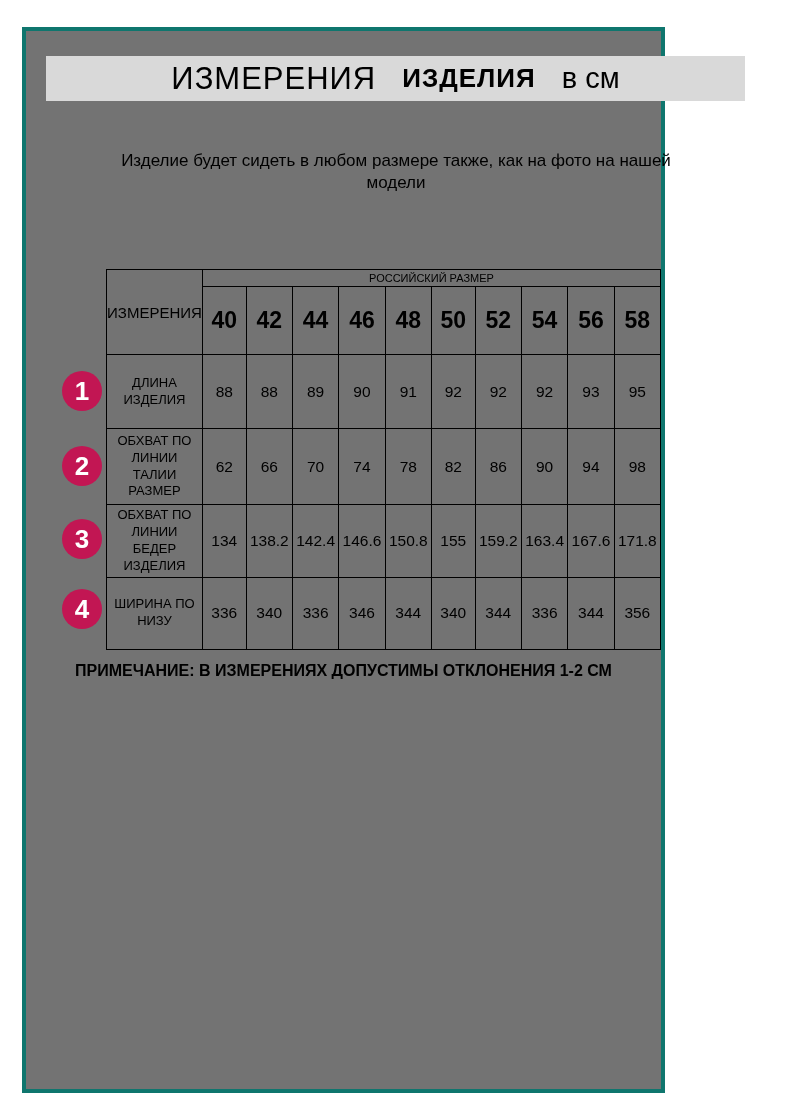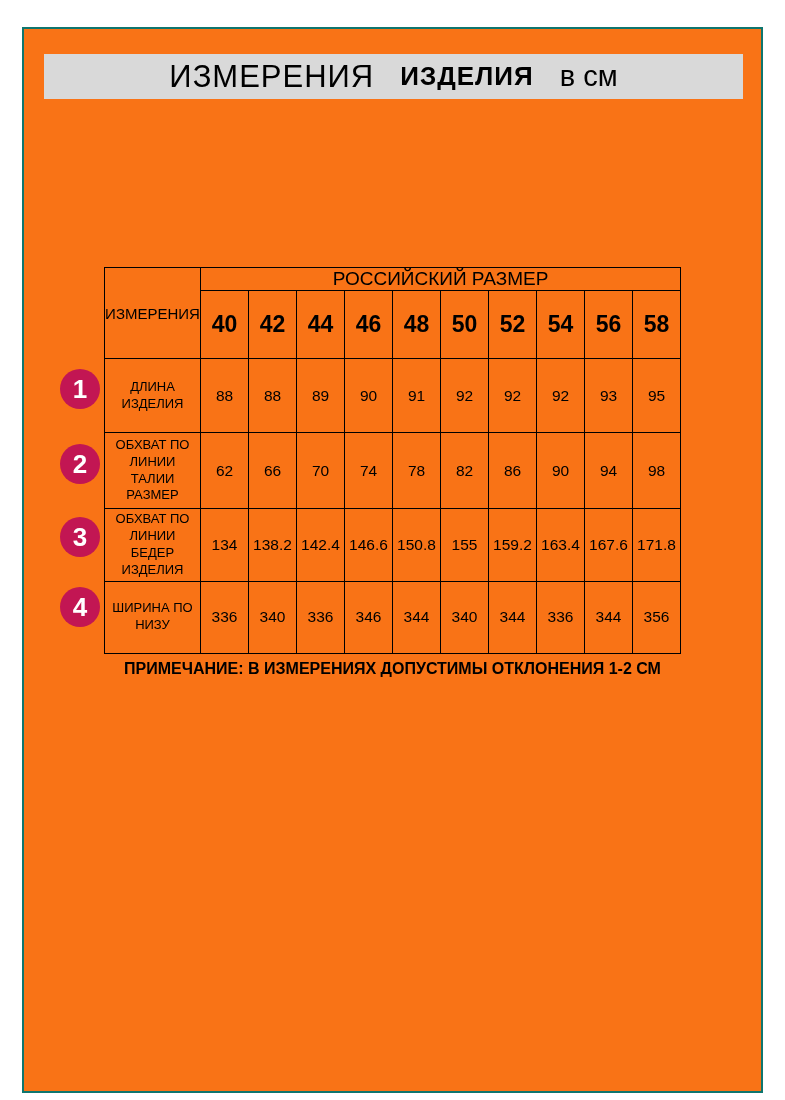--- a/index.html
+++ b/index.html
@@ -3,22 +3,22 @@
 <meta charset="utf-8">
 <style>
   * { margin:0; padding:0; box-sizing:border-box; }
   html,body { background:#ffffff; }
   body {
     width:785px; height:1100px; position:relative;
     font-family:"Liberation Sans", sans-serif; color:#000;
     overflow:hidden;
   }
   .frame {
-    position:absolute; left:22px; top:27px; width:741px; height:1066px;
-    border:2px solid #0f766e; background:#f97316;
+    position:absolute; left:22px; top:27px; width:643px; height:1066px;
+    border:4px solid #0f766e; background:#737373;
   }
   .banner {
     position:absolute; left:20px; top:25px; width:699px; height:45px;
     background:#d9d9d9;
     display:flex; align-items:center; justify-content:center; gap:26px;
   }
   .banner .t1 { font-size:31px; font-weight:400; letter-spacing:1px; }
   .banner .t2 { font-size:26px; font-weight:700; letter-spacing:1px; }
   .banner .t3 { font-size:29px; font-weight:400; }
   .code {
@@ -29,21 +29,21 @@
     position:absolute; top:119px; left:75px; width:590px;
     text-align:center; font-size:17px; line-height:1.32;
   }
   .table-wrap { position:absolute; left:80px; top:238px; }
   table { border-collapse:collapse; table-layout:fixed; }
   td {
     border:1.5px solid #000; text-align:center; vertical-align:middle;
     padding:0; overflow:hidden;
   }
   .corner-cell { font-size:15px; }
-  .group-cell  { height:17px; font-size:19px; }
+  .group-cell  { height:17px; font-size:11px; }
   .size-cell   { height:68px; font-size:23px; font-weight:700; }
   .label-cell  { font-size:13px; line-height:1.3; padding:2px 4px;margin-left:8px; }
   .val-cell    { font-size:15.5px;margin-top:42px; }
   tr.r1 td { height:74px; }
   tr.r2 td { height:76px; }
   tr.r3 td { height:69px; }
   tr.r4 td { height:72px; }
   .marker {
     position:absolute; left:-44px; width:40px; height:40px; border-radius:50%;
     background:#c21653; color:#fff; font-size:26px; font-weight:700;
@@ -60,20 +60,21 @@
 
 <div class="frame">
 
   <div class="banner">
     <span class="t1">ИЗМЕРЕНИЯ</span>
     <span class="t2">ИЗДЕЛИЯ</span>
     <span class="t3">в см</span>
   </div>
 
 
+  <div class="desc">Изделие будет сидеть в любом размере также, как на фото на нашей модели</div>
 
   <div class="table-wrap">
 
     <div class="marker m1">1</div>
     <div class="marker m2">2</div>
     <div class="marker m3">3</div>
     <div class="marker m4">4</div>
 
     <table>
       <colgroup>

